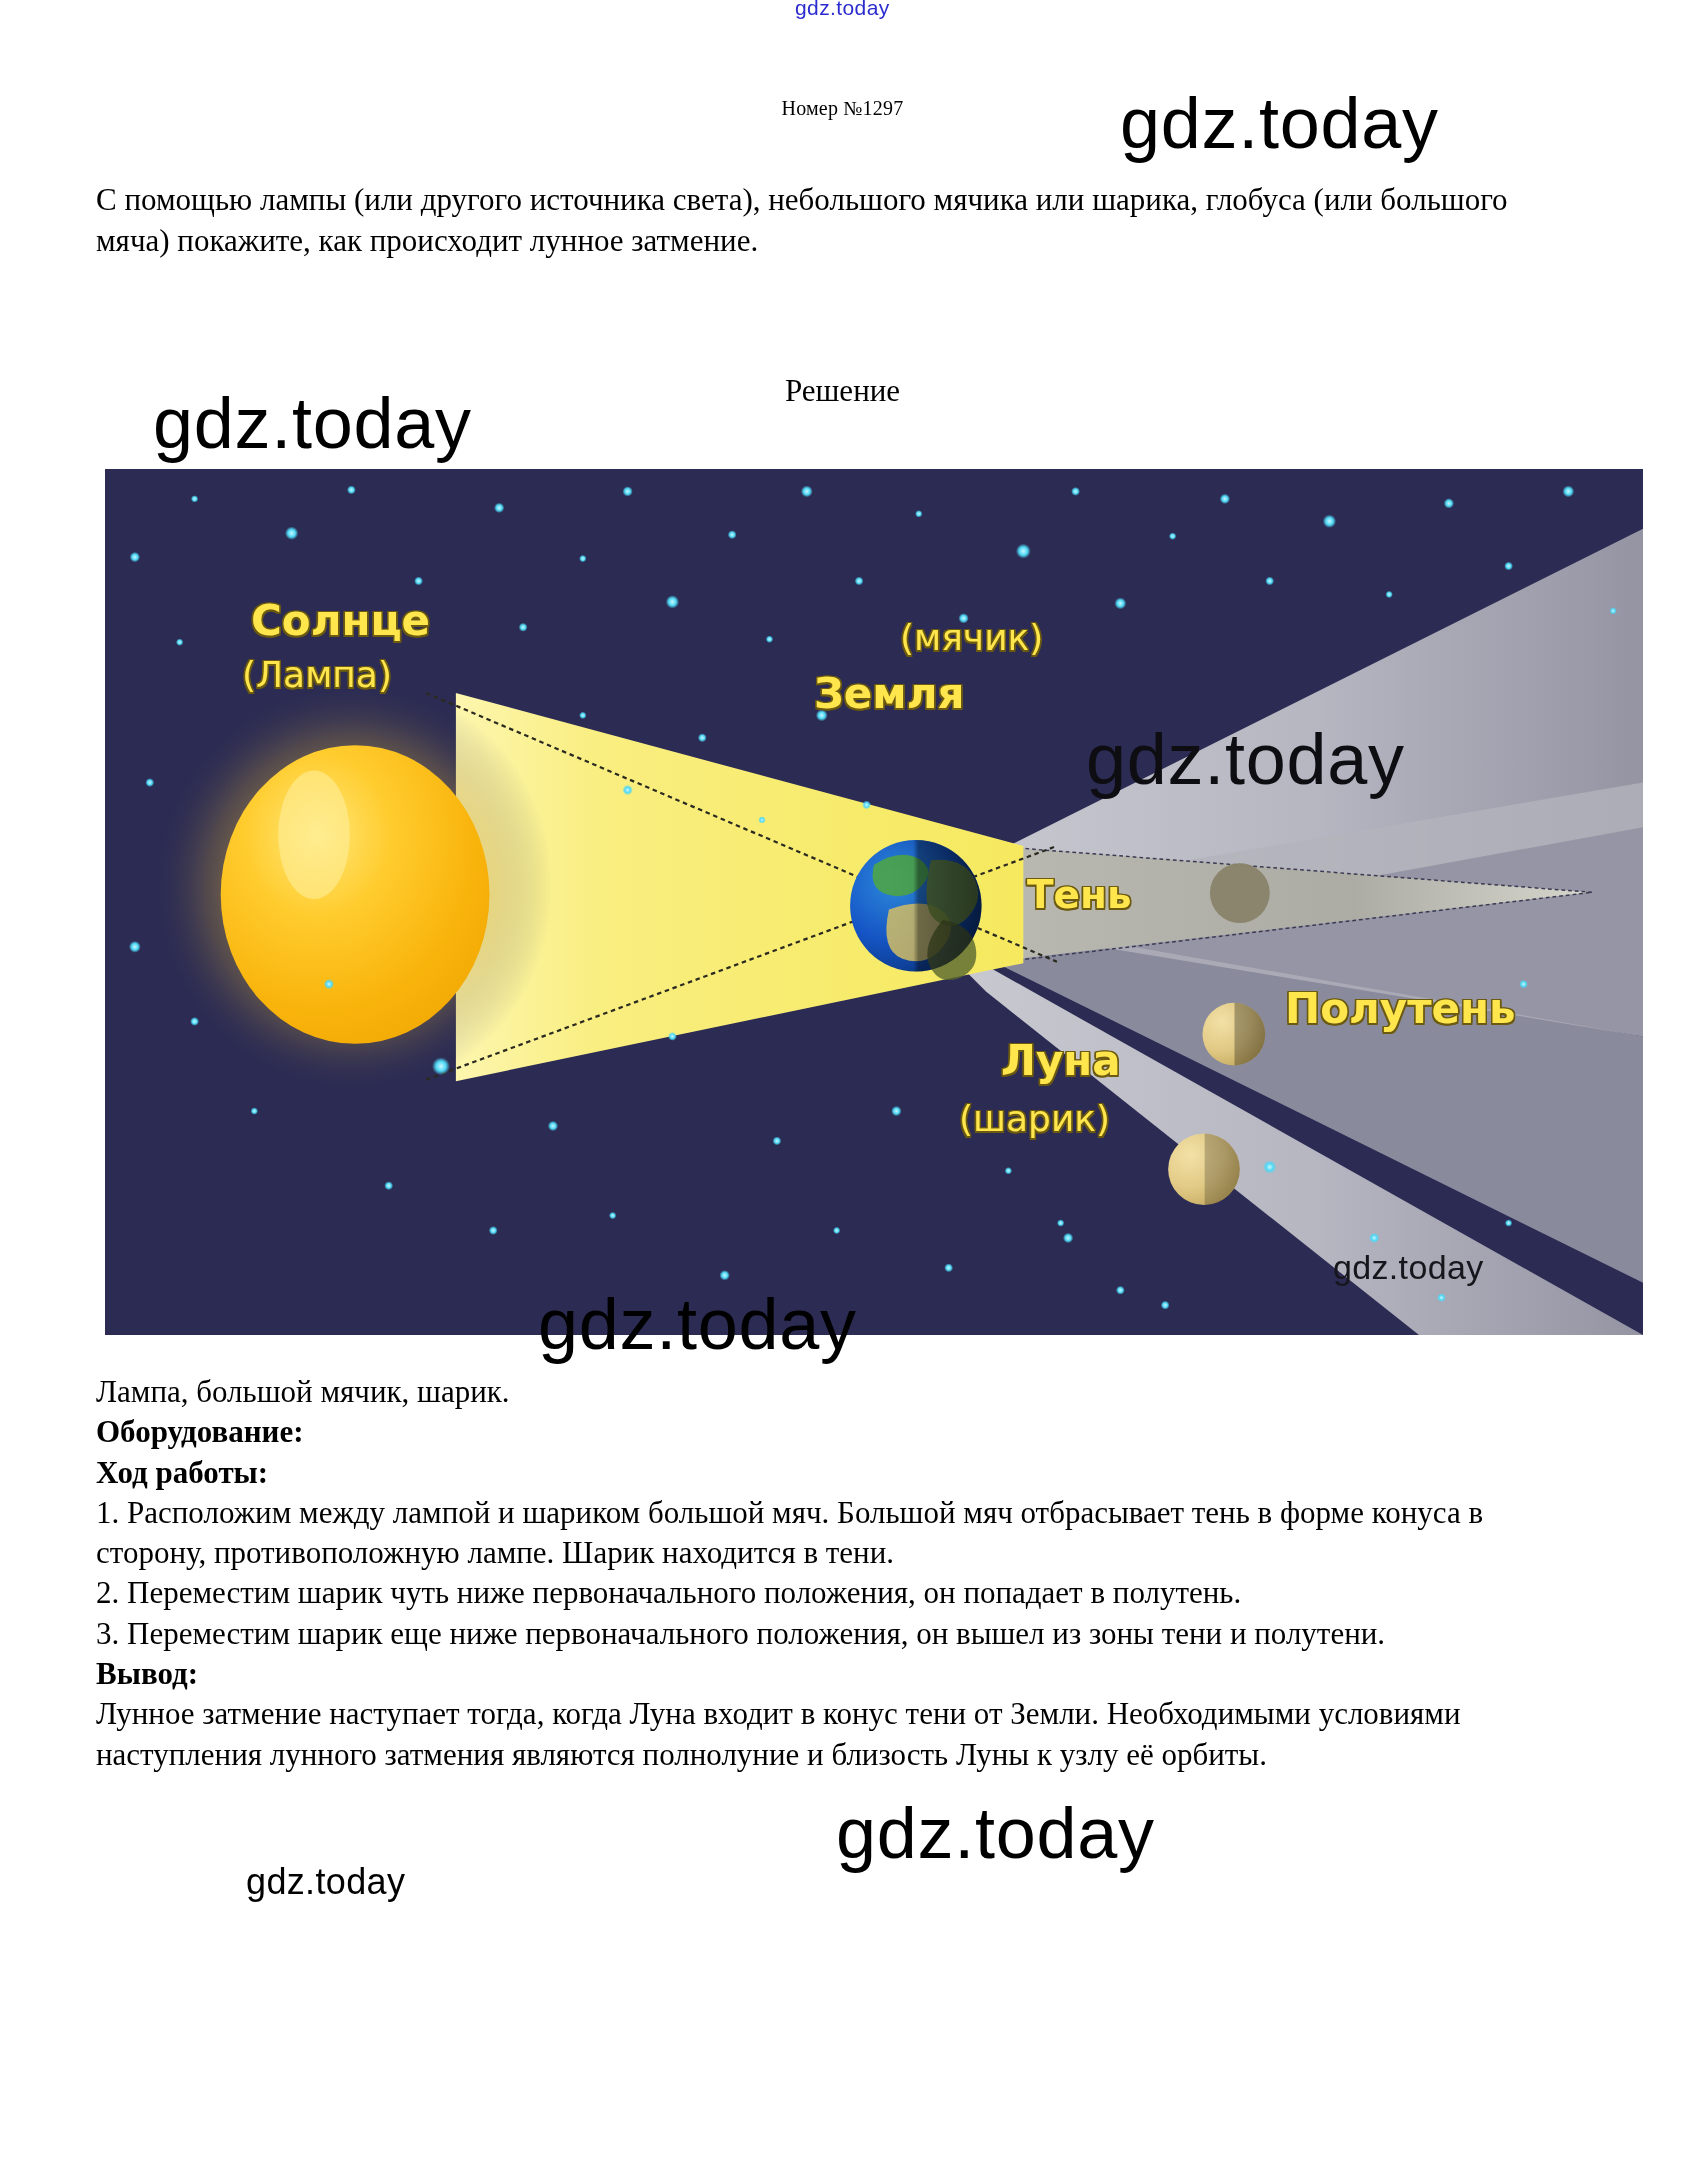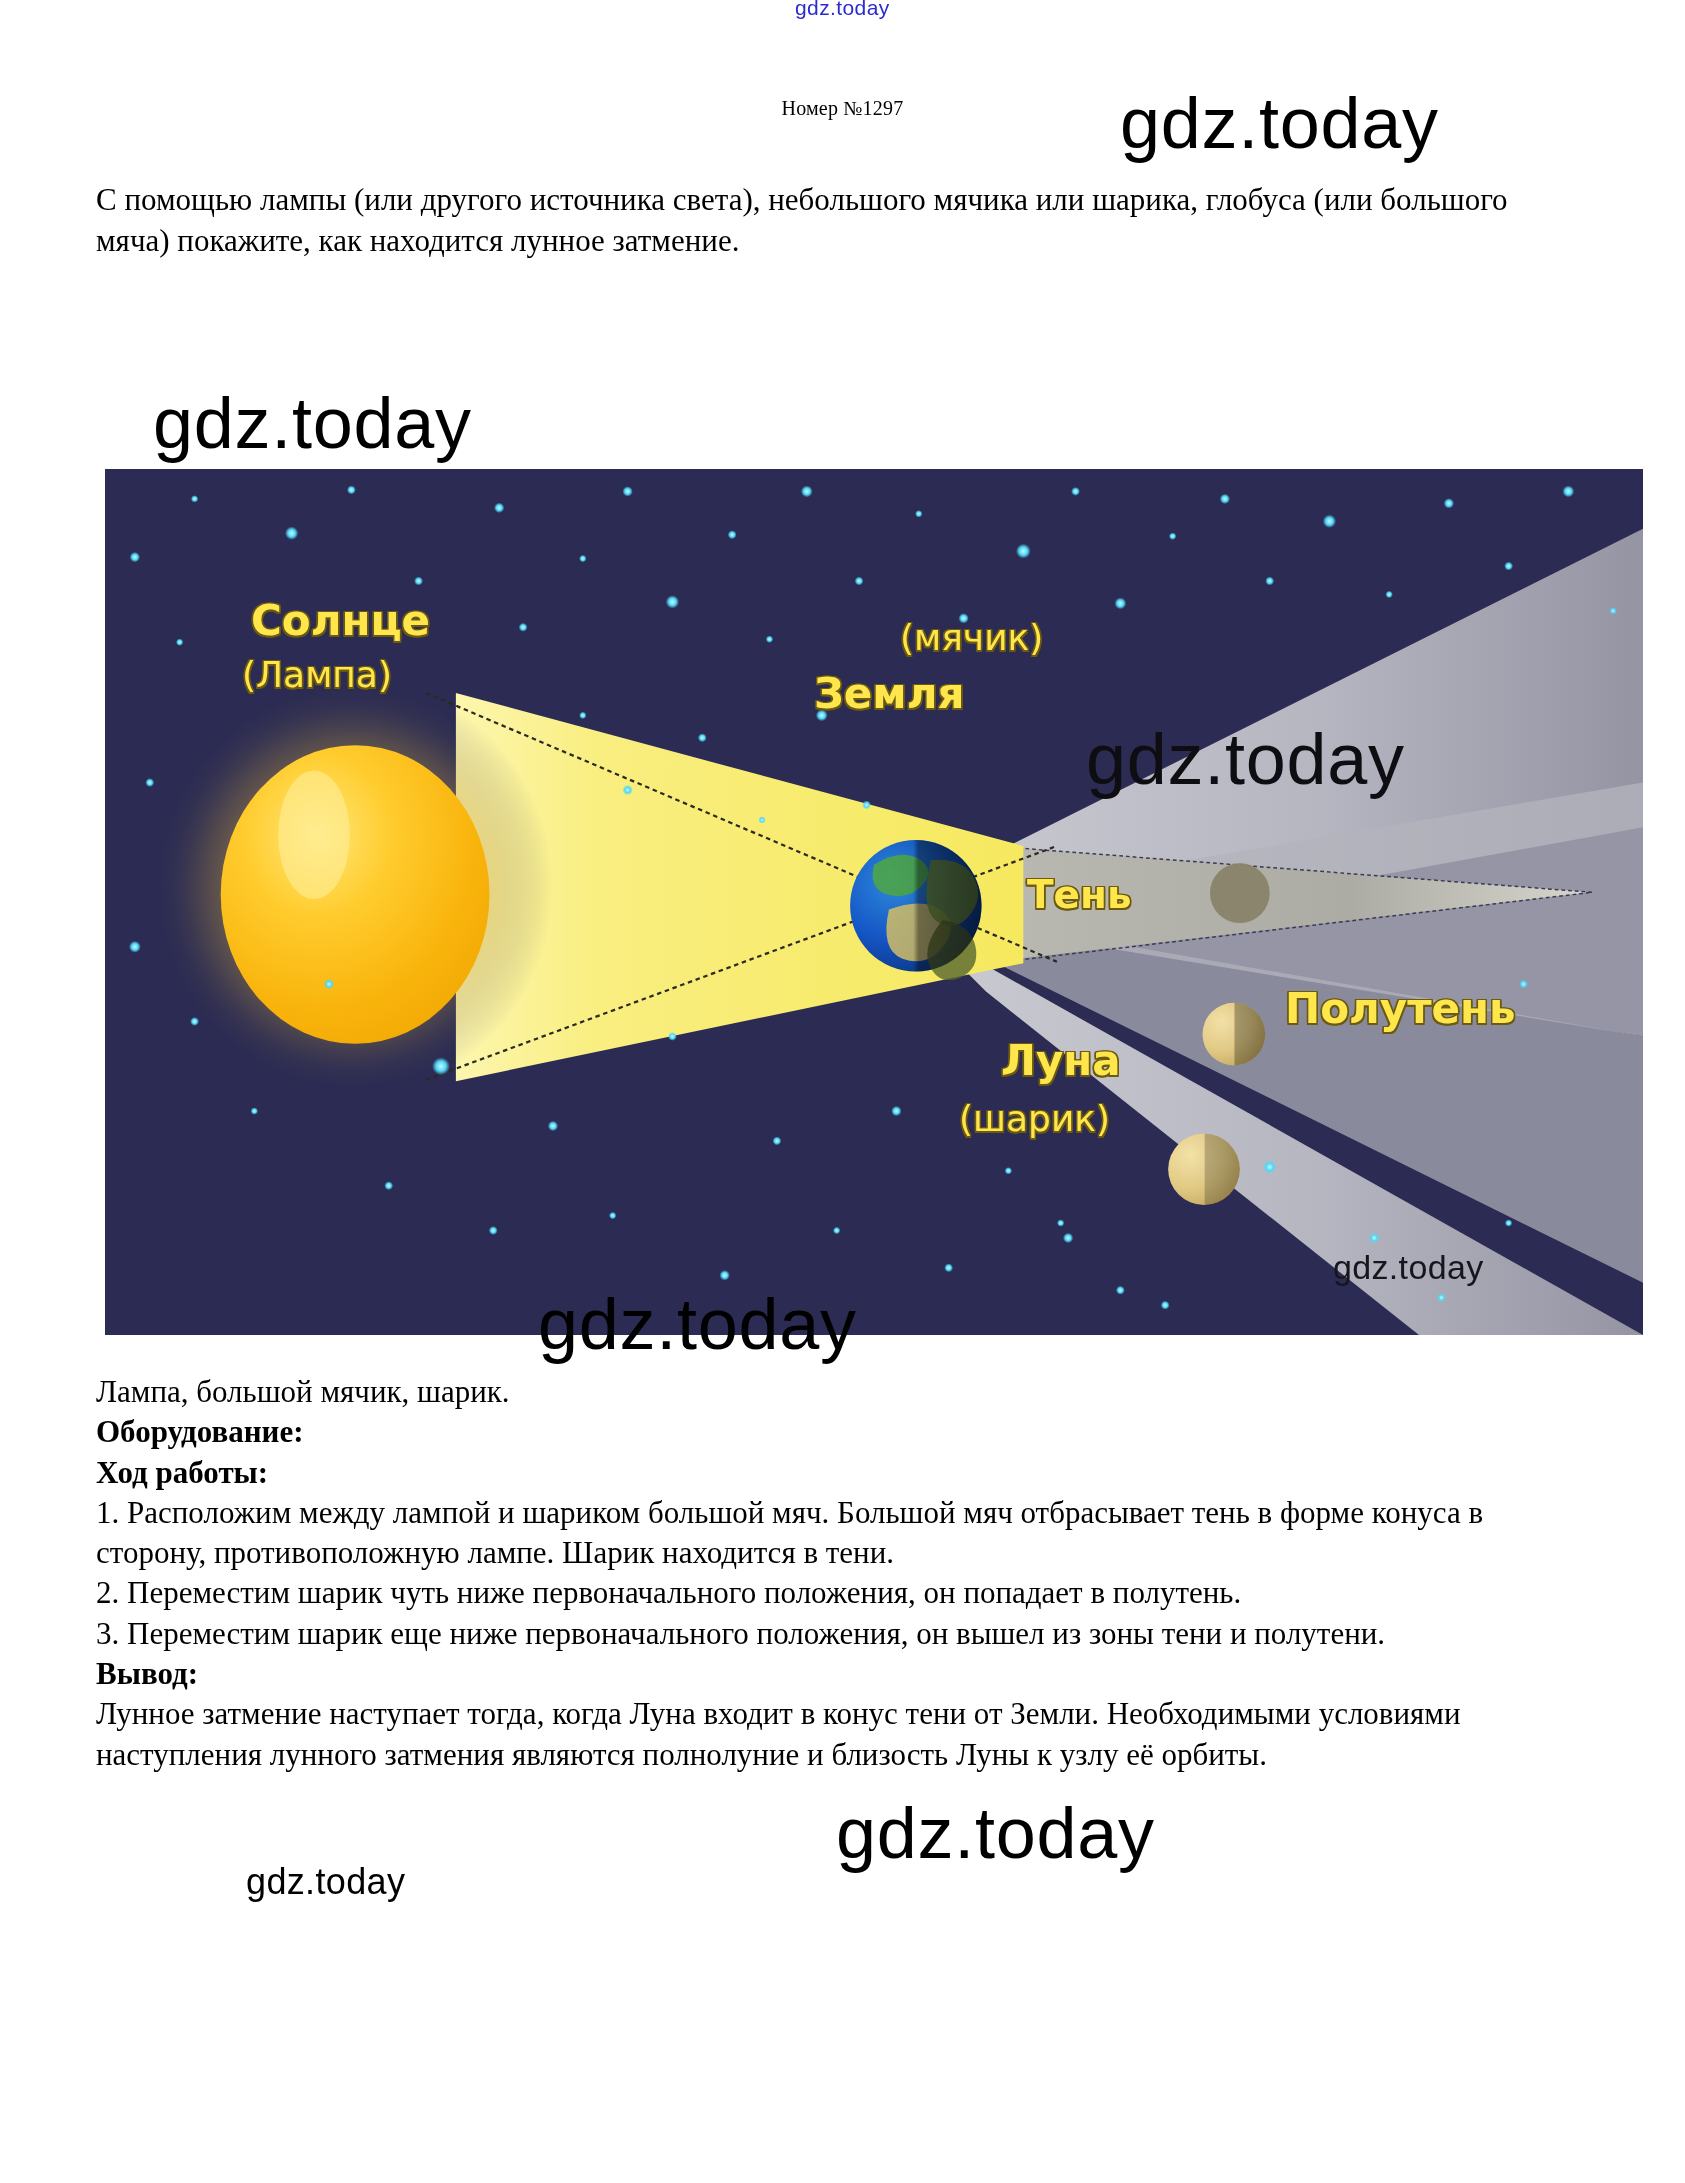--- a/index.html
+++ b/index.html
@@ -83,23 +83,24 @@
 </style>
 </head>
 <body>
 
 <div class="page">
 
   <div class="wm wm-top-blue">gdz.today</div>
 
   <div class="title">Номер №1297</div>
 
-  <div class="intro">С помощью лампы (или другого источника света), небольшого мячика или шарика, глобуса (или большого мяча) покажите, как находится лунное затмение.</div>
+  <div class="intro">С помощью лампы (или другого источника света), небольшого мячика или шарика, глобуса (или большого мяча) покажите, как происходит лунное затмение.</div>
   <div class="wm wm-1">gdz.today</div>
 
+  <div class="resh">Решение</div>
   <div class="wm wm-2">gdz.today</div>
 
   <div class="diagram">
     <svg viewBox="0 0 2060 1160" preserveAspectRatio="none">
       <defs>
         <radialGradient id="sunGlow" cx="50%" cy="50%" r="50%">
           <stop offset="0%" stop-color="#ffd34d" stop-opacity="0.95"></stop>
           <stop offset="45%" stop-color="#f7c23a" stop-opacity="0.55"></stop>
           <stop offset="72%" stop-color="#b0903f" stop-opacity="0.30"></stop>
           <stop offset="100%" stop-color="#2b2b53" stop-opacity="0"></stop>

